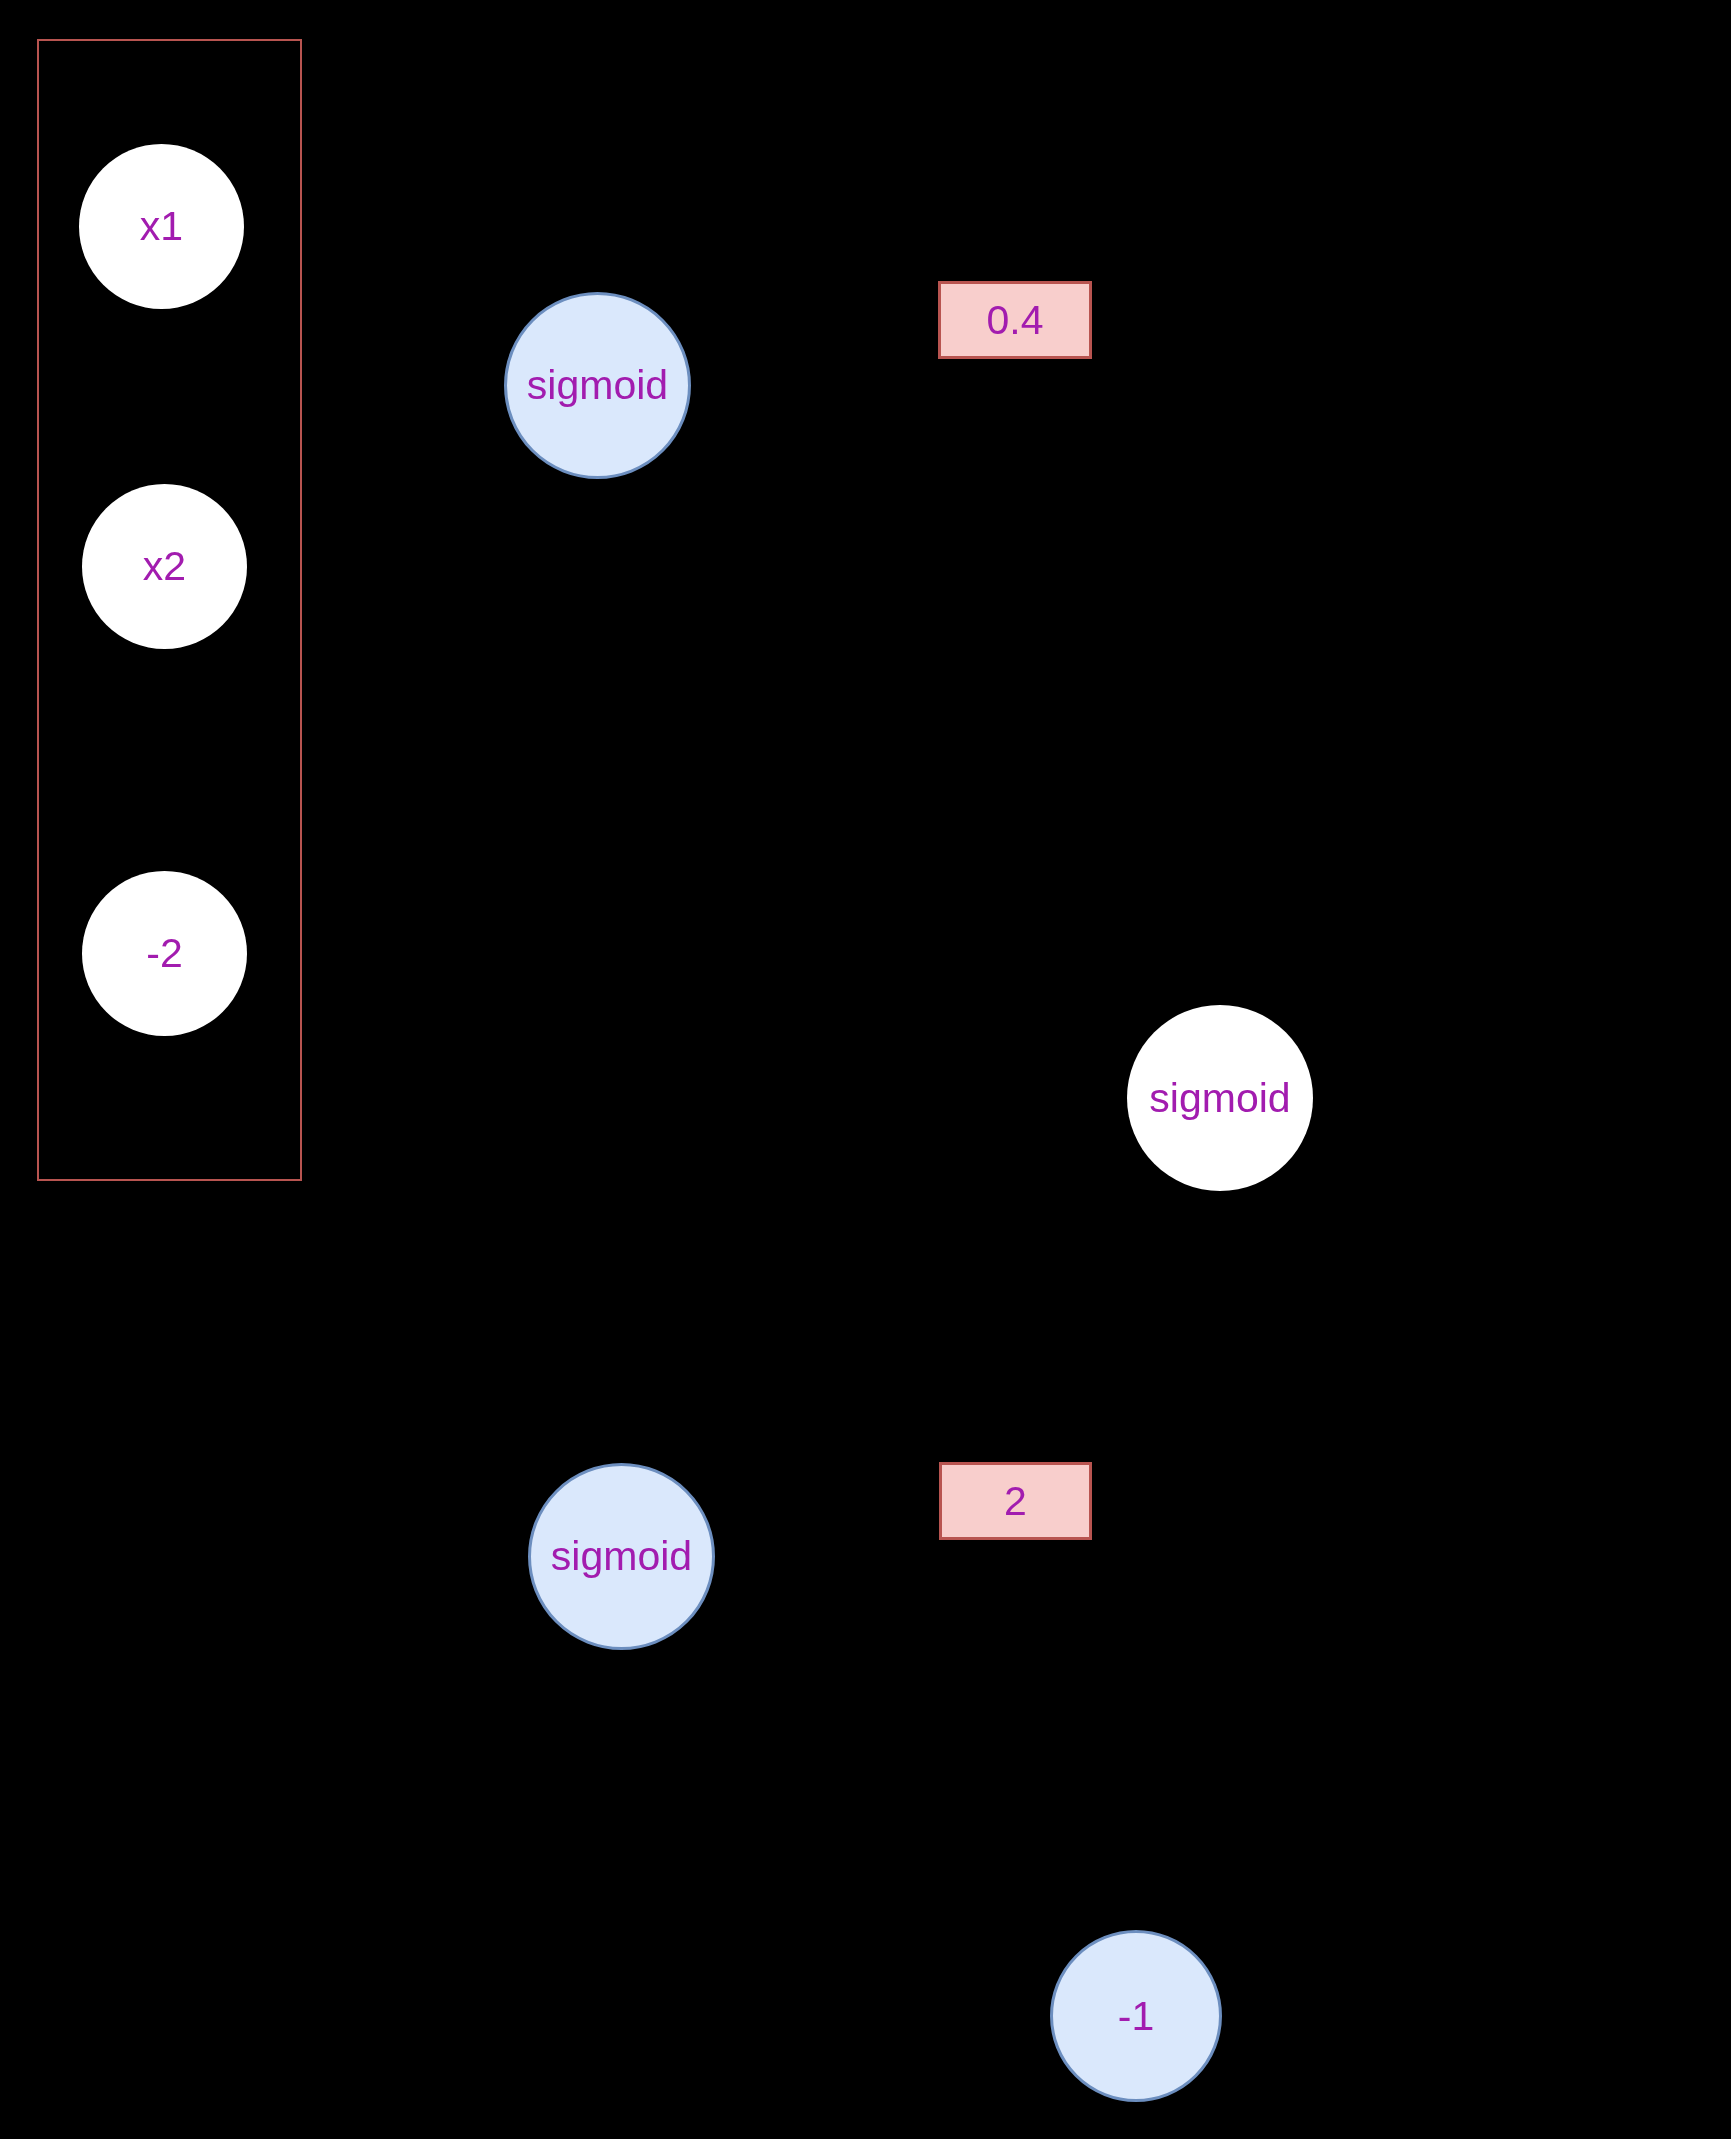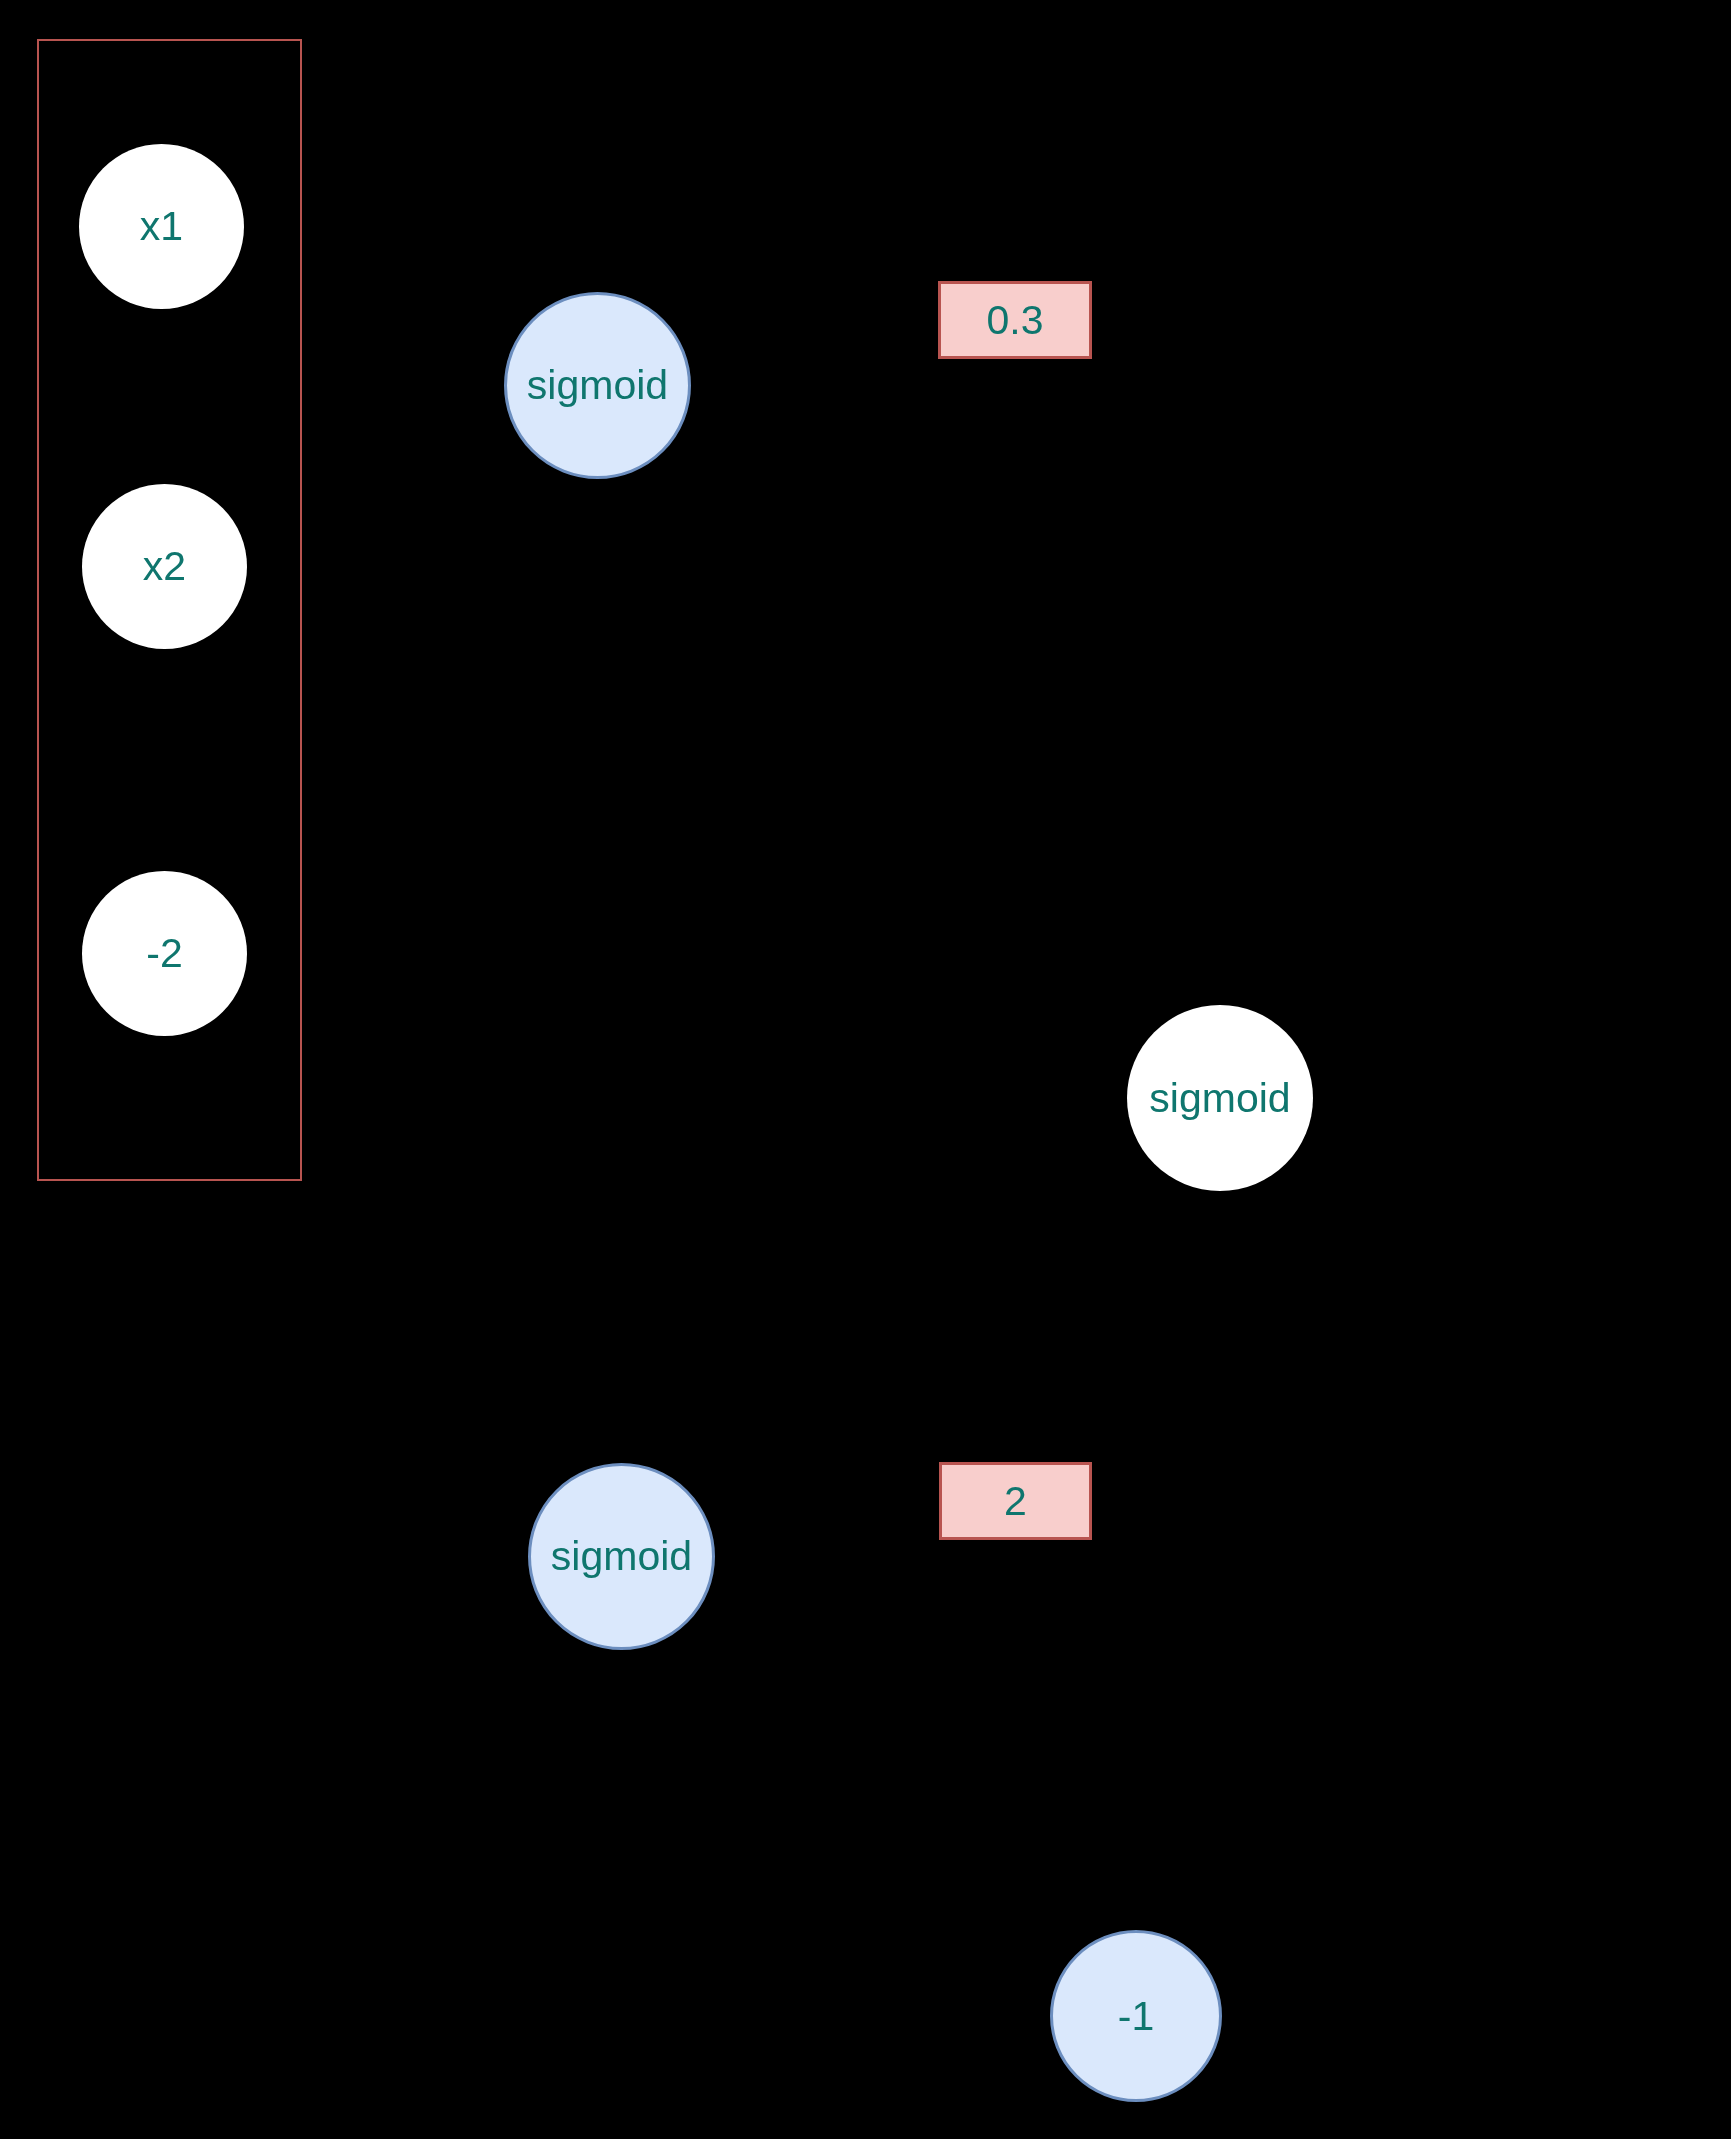--- a/index.html
+++ b/index.html
@@ -14,21 +14,21 @@
     background: #000000;
     overflow: hidden;
     font-family: "Liberation Sans", sans-serif;
   }
   .node {
     position: absolute;
     display: flex;
     align-items: center;
     justify-content: center;
     font-size: 41px;
-    color: #0f766e;
+    color: #a21caf;
     box-sizing: border-box;
     text-align: center;
     line-height: 1;
   }
   .circle {
     border-radius: 50%;
   }
   .input-node {
     background: #ffffff;
     width: 165px;
@@ -62,21 +62,21 @@
   <div class="group-box" style="left: 37px; top: 39px; width: 265px; height: 1142px;"></div>
 
   <div class="node circle input-node" style="left: 79px; top: 144px;">x1</div>
 
   <div class="node circle input-node" style="left: 82px; top: 484px;">x2</div>
 
   <div class="node circle input-node" style="left: 82px; top: 871px;">-2</div>
 
   <div class="node circle activation-node" style="left: 504px; top: 292px;">sigmoid</div>
 
-  <div class="node weight-box" style="left: 938px; top: 281px; width: 154px; height: 78px;">0.3</div>
+  <div class="node weight-box" style="left: 938px; top: 281px; width: 154px; height: 78px;">0.4</div>
 
   <div class="node circle activation-node" style="left: 528px; top: 1463px;">sigmoid</div>
 
   <div class="node weight-box" style="left: 939px; top: 1462px; width: 153px; height: 78px;">2</div>
 
   <div class="node circle white-node" style="left: 1127px; top: 1005px; width: 186px; height: 186px;">sigmoid</div>
 
 
   <div class="node circle activation-node" style="left: 1050px; top: 1930px; width: 172px; height: 172px;">-1</div>
 

